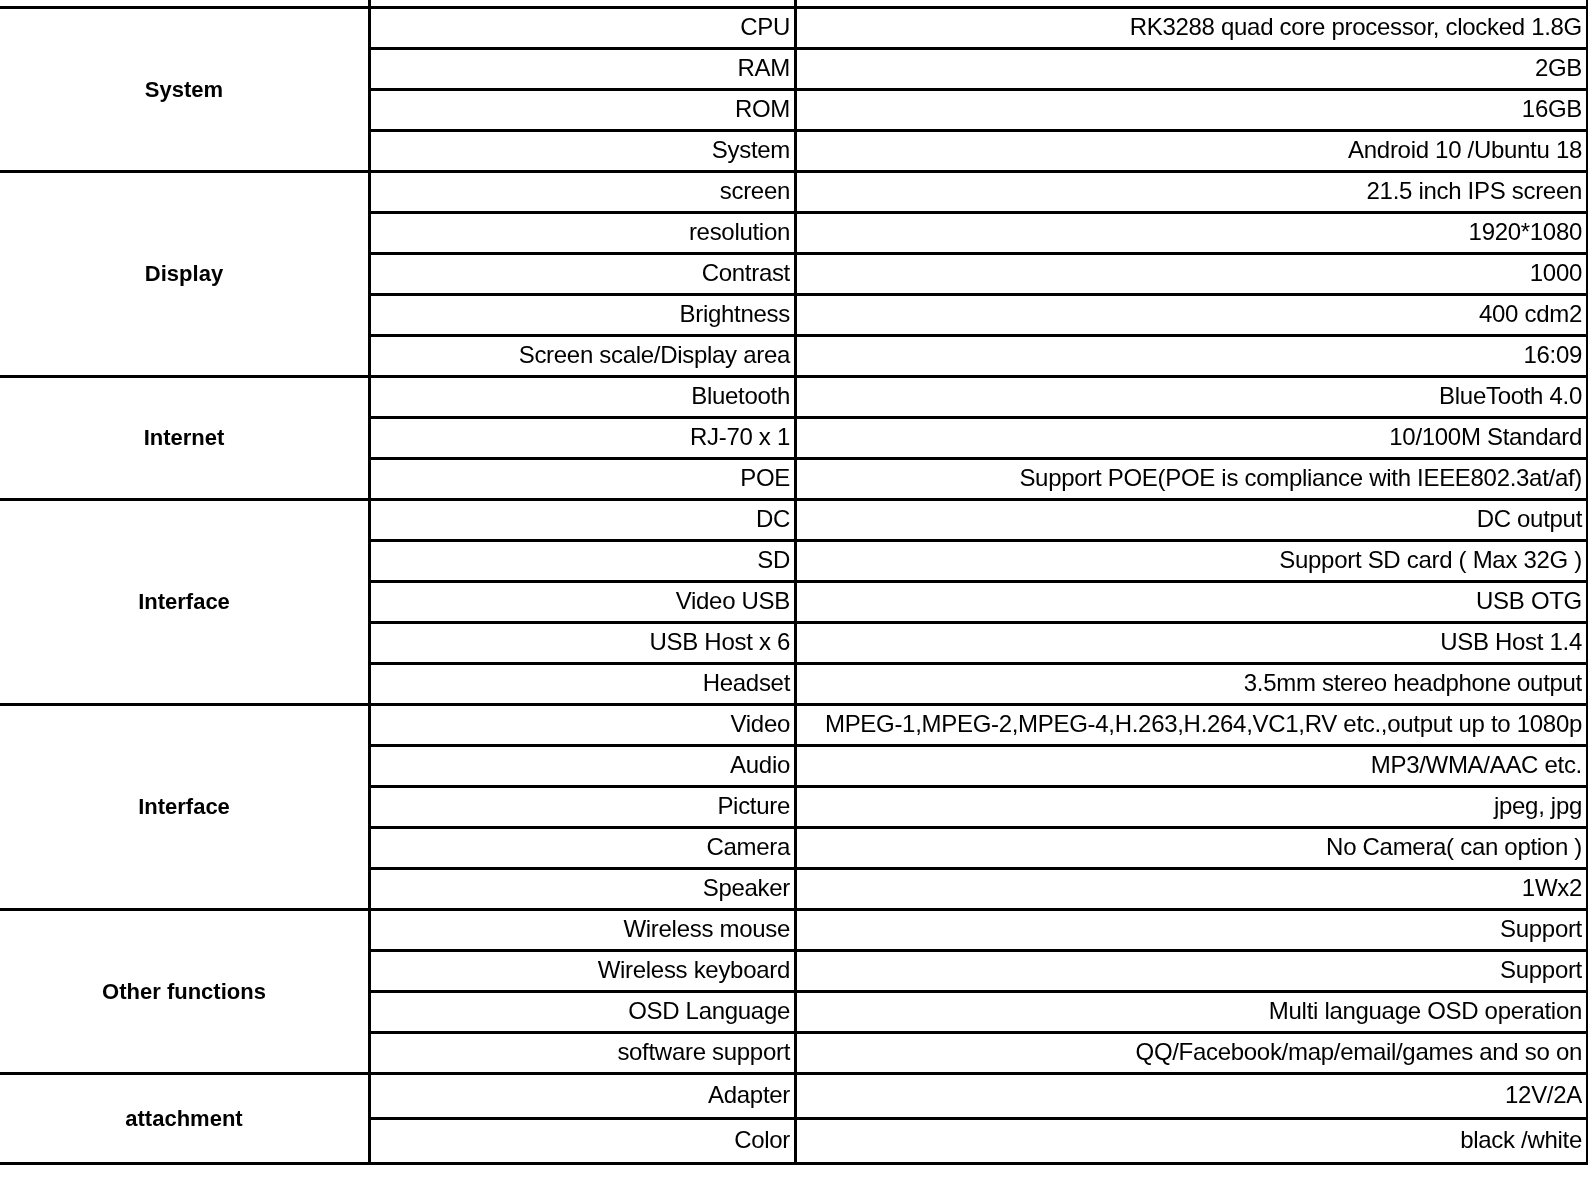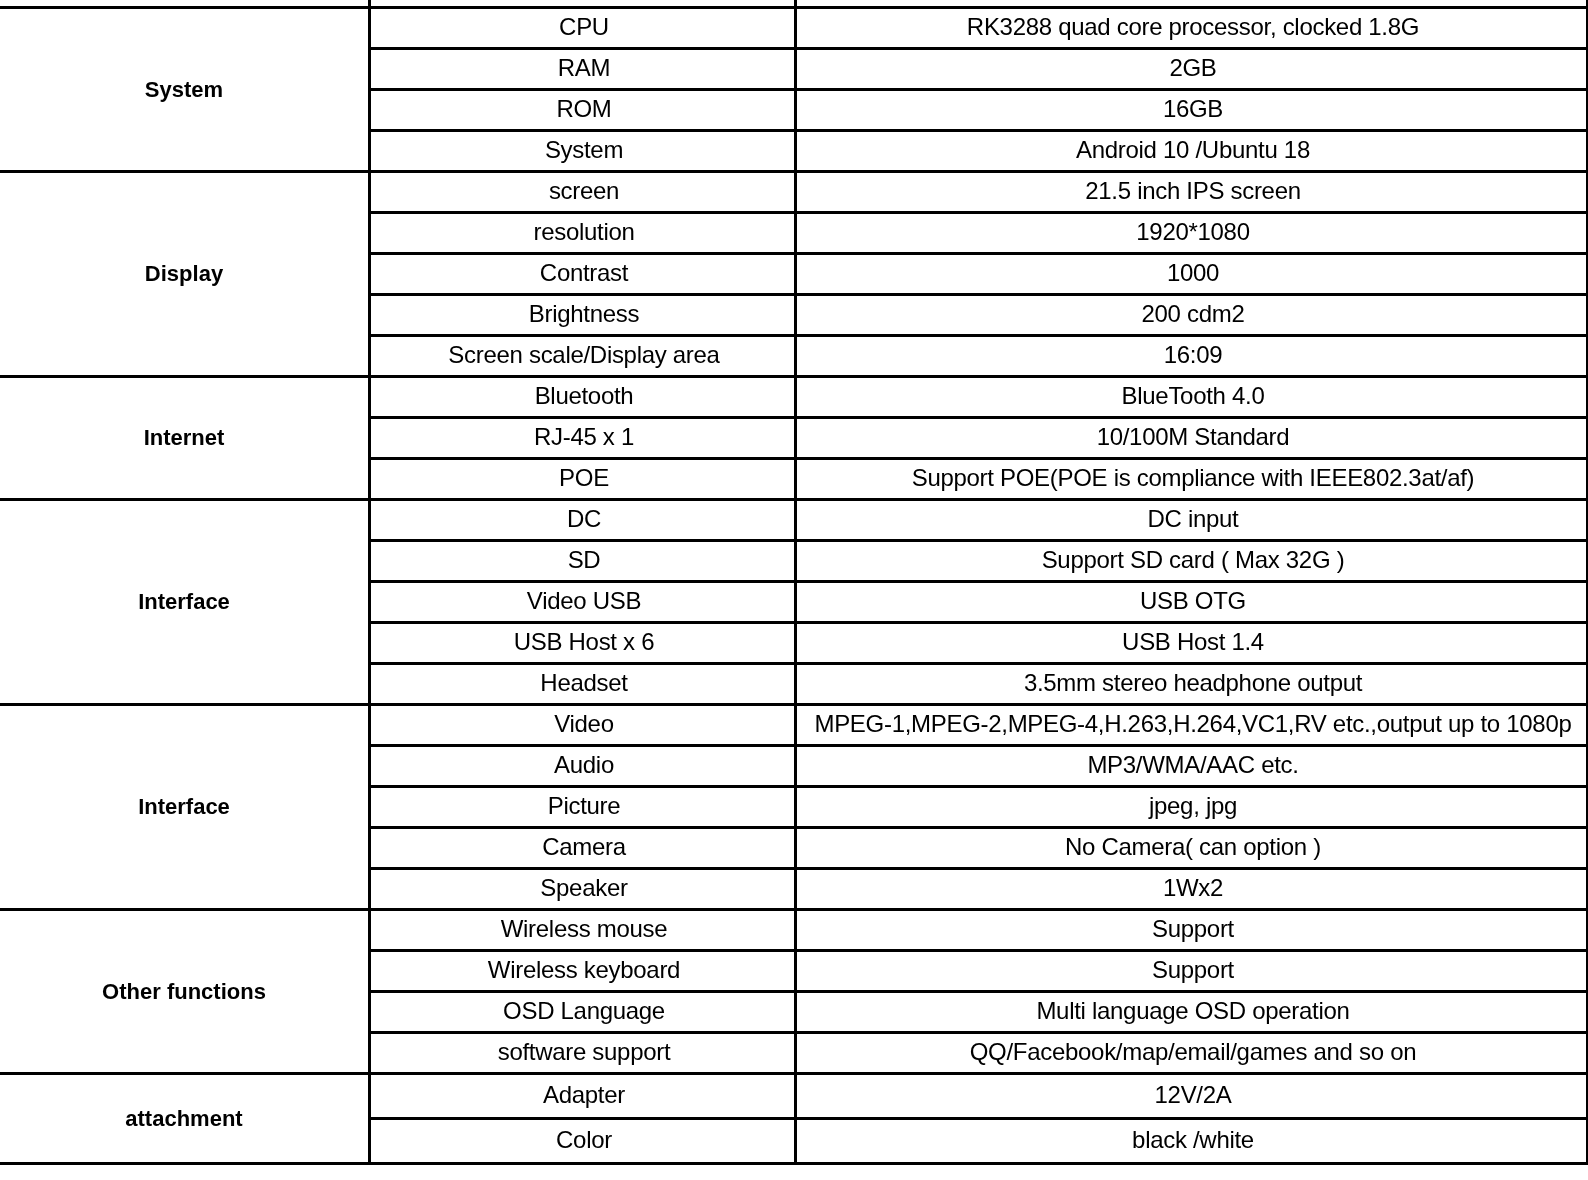--- a/index.html
+++ b/index.html
@@ -39,21 +39,21 @@
   }
   table.spec tr { height: 41px; }
   table.spec tbody#sliver-body tr { height: 10px; }
   table.spec tbody#table-body tr:nth-last-child(-n+2) { height: 45px; }
   td.cat {
     text-align: center;
     font-weight: bold;
     font-size: 22px;
   }
   td.item, td.val {
-    text-align: center;
+    text-align: right;
     font-size: 24px;
     padding: 0 4px 2px 7px;
     letter-spacing: -0.3px;
   }
 </style>
 </head>
 <body>
 
 <div class="stage">
   <table class="spec">
@@ -95,43 +95,43 @@
         <tr>
           <td class="item">resolution</td>
           <td class="val">1920*1080</td>
         </tr>
         <tr>
           <td class="item">Contrast</td>
           <td class="val">1000</td>
         </tr>
         <tr>
           <td class="item">Brightness</td>
-          <td class="val">200 cdm2</td>
+          <td class="val">400 cdm2</td>
         </tr>
         <tr>
           <td class="item">Screen scale/Display area</td>
           <td class="val">16:09</td>
         </tr>
         <tr>
           <td class="cat" rowspan="3">Internet</td>
           <td class="item">Bluetooth</td>
           <td class="val">BlueTooth 4.0</td>
         </tr>
         <tr>
-          <td class="item">RJ-45 x 1</td>
+          <td class="item">RJ-70 x 1</td>
           <td class="val">10/100M Standard</td>
         </tr>
         <tr>
           <td class="item">POE</td>
           <td class="val">Support POE(POE is compliance with IEEE802.3at/af)</td>
         </tr>
         <tr>
           <td class="cat" rowspan="5">Interface</td>
           <td class="item">DC</td>
-          <td class="val">DC input</td>
+          <td class="val">DC output</td>
         </tr>
         <tr>
           <td class="item">SD</td>
           <td class="val">Support SD card ( Max 32G )</td>
         </tr>
         <tr>
           <td class="item">Video USB</td>
           <td class="val">USB OTG</td>
         </tr>
         <tr>

